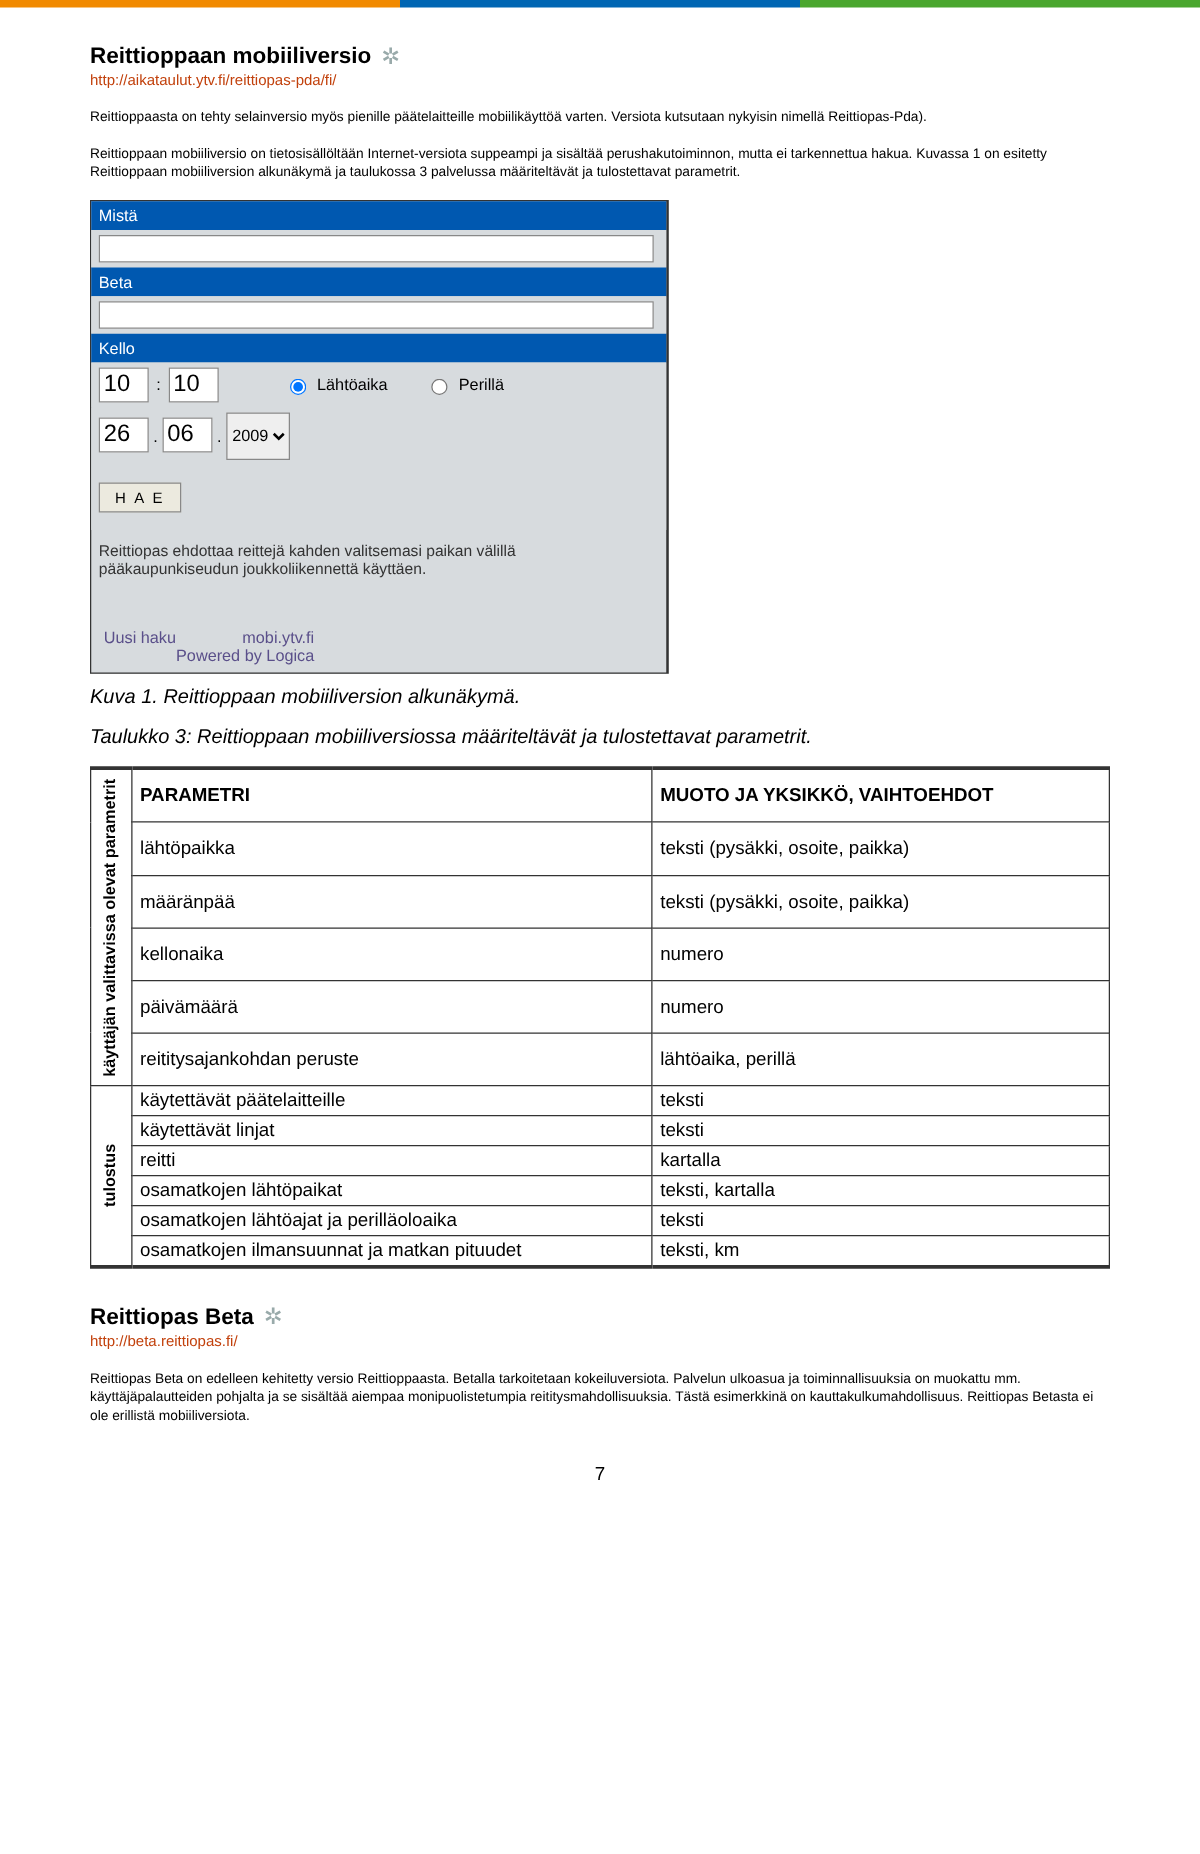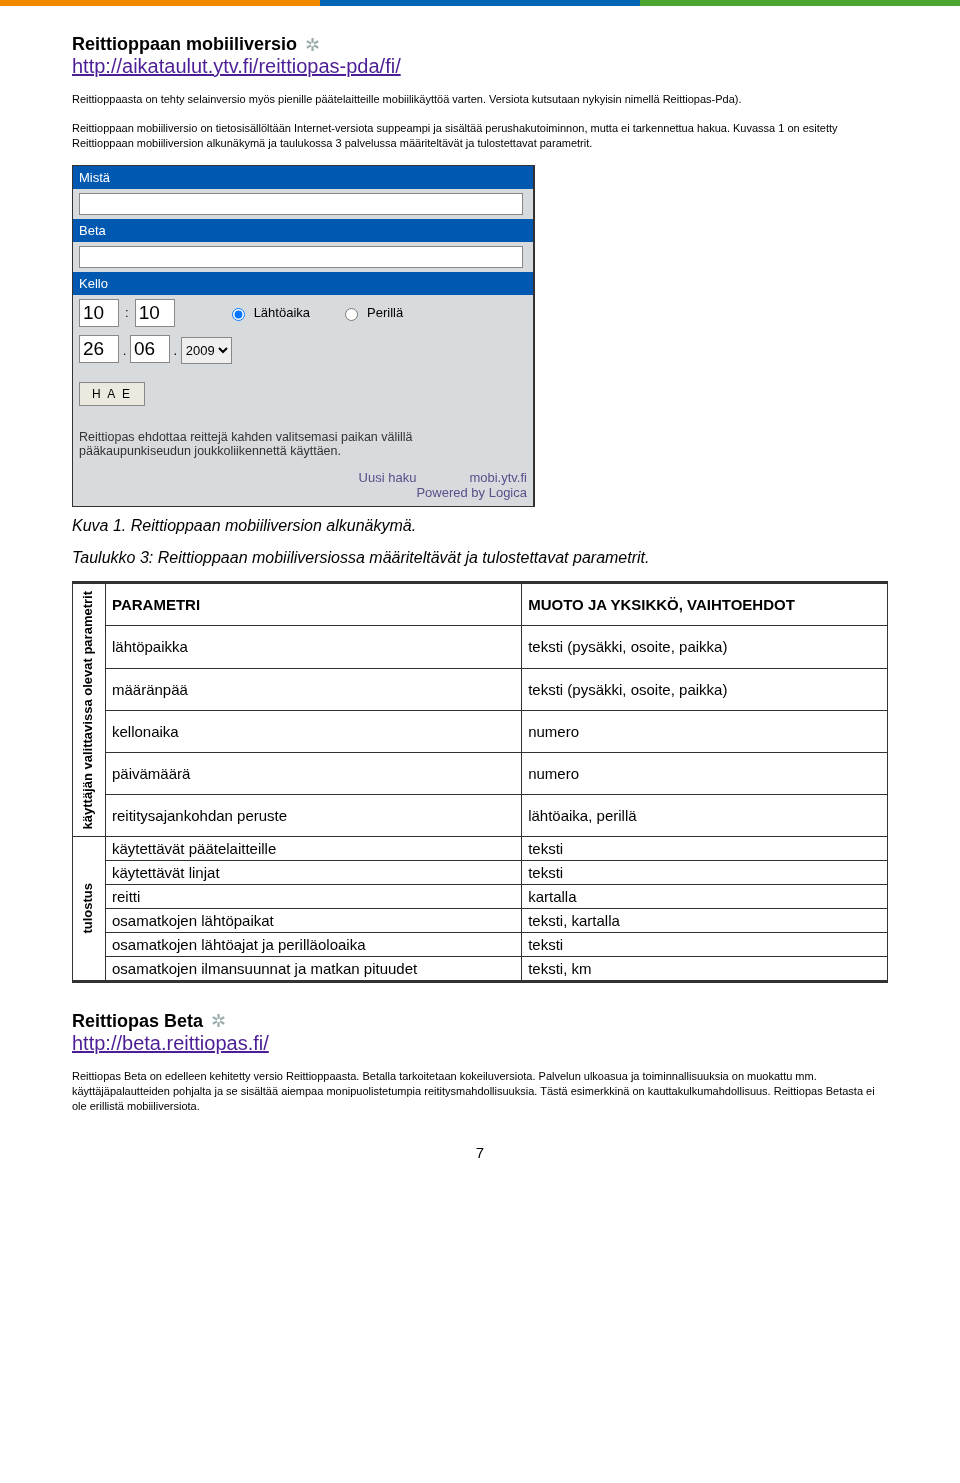--- a/index.html
+++ b/index.html
@@ -28,23 +28,22 @@
     font-size: 18px;
     font-weight: bold;
     margin: 0;
   }
   .gear {
     color: #9aa;
     font-size: 18px;
     line-height: 1;
   }
   a.link {
-    color: #4c1d95;
-    text-decoration: underline;
-    font-size: 20px;
+    color: #c2410c;
+    font-size: 12px;
   }
   p.body {
     font-size: 11px;
     margin: 14px 0;
     line-height: 1.35;
   }
   .mobile-shot {
     width: 460px;
     border: 1px solid #333;
     border-right: 2px solid #333;
@@ -74,21 +73,21 @@
   .mobile-shot input.short {
     width: 32px;
     border: 1px solid #888;
     height: 22px;
     font-size: 19px;
     padding: 2px 3px;
     text-align: left;
   }
   .mobile-shot select.year {
     border: 1px solid #888;
-    height: 27px;
+    height: 38px;
     font-size: 13px;
   }
   .radio-row {
     display: flex;
     align-items: center;
     gap: 6px;
   }
   .radio-row label {
     font-size: 13px;
     margin-right: 24px;
@@ -101,24 +100,25 @@
     letter-spacing: 2px;
     font-family: Verdana, sans-serif;
   }
   .footer-area {
     padding: 10px 6px 8px 6px;
     color: #333;
     font-size: 12.5px;
   }
   .footer-links {
     display: flex;
-    justify-content: flex-end;
-    padding: 4px 6px 6px 0;
+    justify-content: flex-start;
+    padding: 4px 6px 6px 10px;
     color: #5a4f8a;
     font-size: 13px;
+    margin-top: 28px;
   }
   .footer-links .right {
     text-align: right;
   }
   .footer-links span {
     color: #5a4f8a;
   }
   .caption {
     font-style: italic;
     font-size: 16px;

